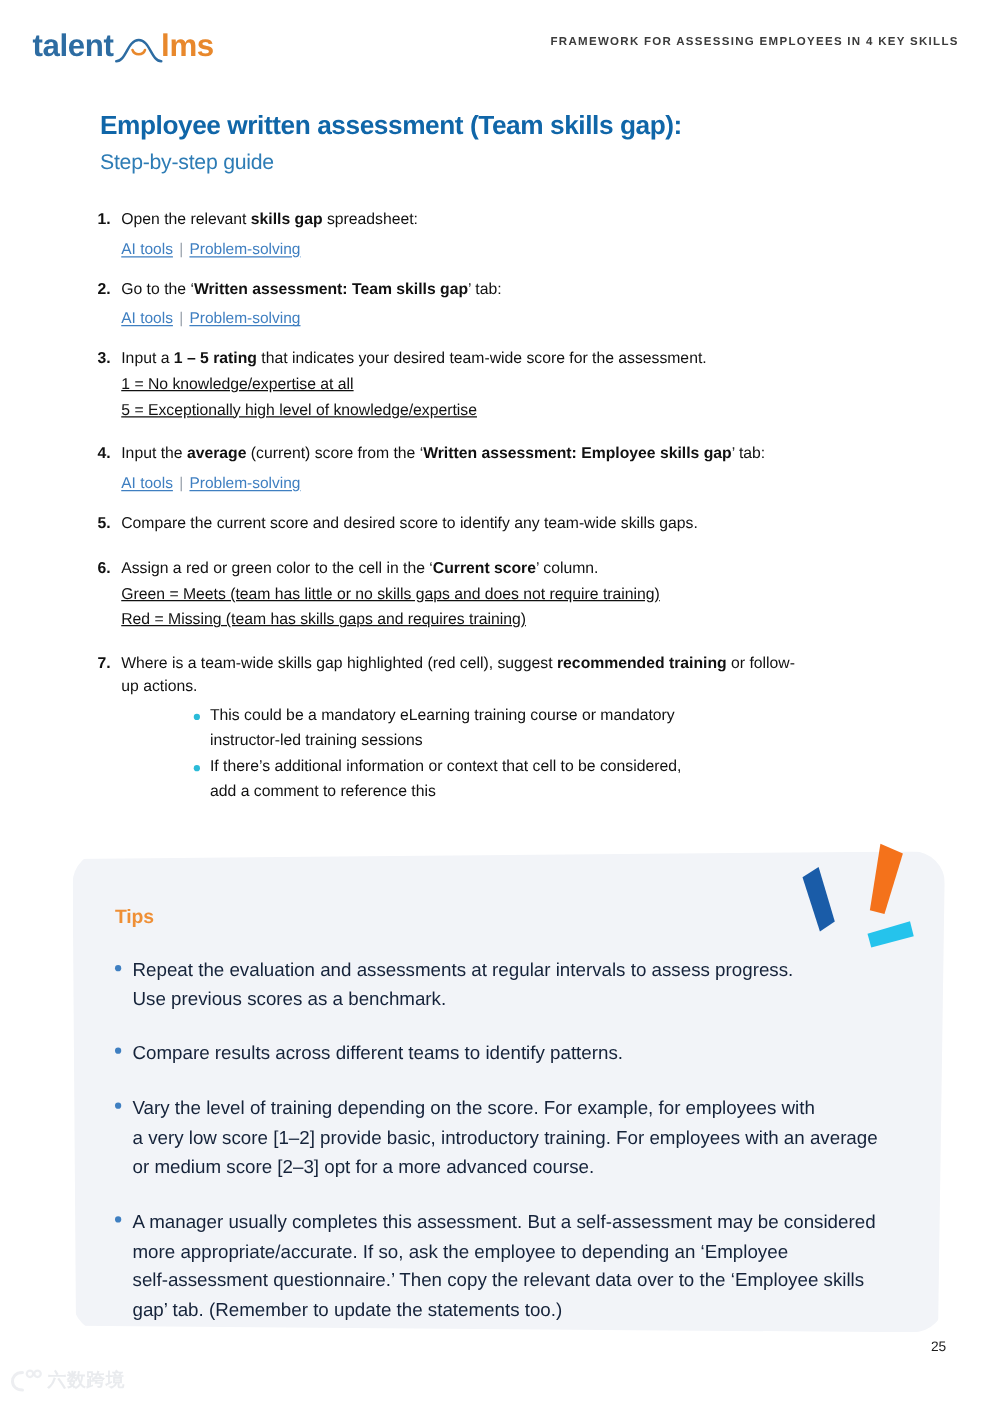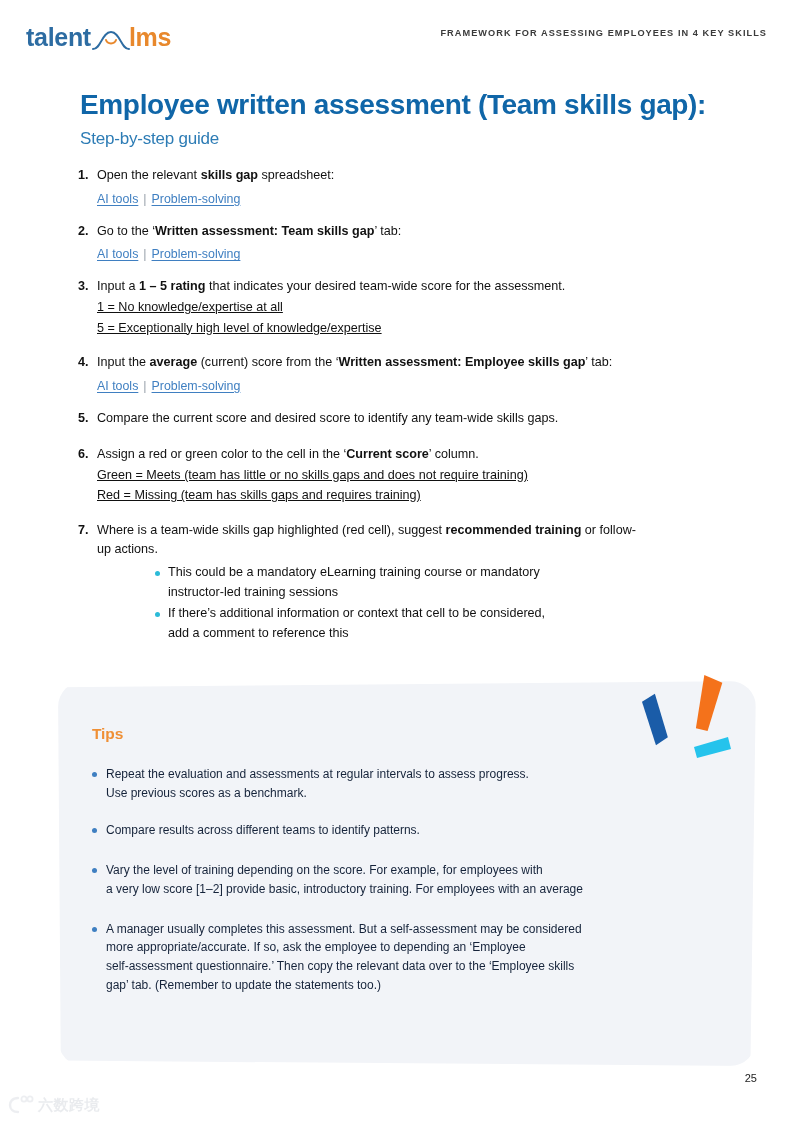--- a/index.html
+++ b/index.html
@@ -65,21 +65,21 @@
   }
 
   
   .title-block {
     position: absolute;
     left: 80px;
     top: 88px;
     width: 660px;
   }
   .doc-title {
-    font-size: 28px;
+    font-size: 21px;
     font-weight: 700;
     color: #1066a8;
     letter-spacing: -0.35px;
     line-height: 1.2;
     margin: 0;
   }
   .doc-subtitle {
     font-size: 17px;
     font-weight: 400;
     color: #2d7cb5;
@@ -179,21 +179,21 @@
     font-size: 15.5px;
     font-weight: 700;
     color: #ef8f35;
     letter-spacing: -0.1px;
     margin: 0 0 22px 0;
   }
   .tips-list {
     margin: 0;
     padding: 0;
     list-style: none;
-    font-size: 12px;
+    font-size: 15px;
     line-height: 1.56;
     color: #15233a;
   }
   .tips-list li {
     position: relative;
     padding-left: 14px;
     margin-bottom: 19px;
   }
   .tips-list li::before {
     content: "";
@@ -336,20 +336,21 @@
       <li>
         <span class="ln">Repeat the evaluation and assessments at regular intervals to assess progress.</span>
         <span class="ln">Use previous scores as a benchmark.</span>
       </li>
       <li style="margin-bottom:21px;">
         <span class="ln">Compare results across different teams to identify patterns.</span>
       </li>
       <li style="margin-bottom:21px;">
         <span class="ln">Vary the level of training depending on the score. For example, for employees with</span>
         <span class="ln">a very low score [1–2] provide basic, introductory training. For employees with an average</span>
+        <span class="ln">or medium score [2–3] opt for a more advanced course.</span>
       </li>
       <li style="margin-bottom:0;">
         <span class="ln">A manager usually completes this assessment. But a self-assessment may be considered</span>
         <span class="ln">more appropriate/accurate. If so, ask the employee to depending an ‘Employee</span>
         <span class="ln">self-assessment questionnaire.’ Then copy the relevant data over to the  ‘Employee skills</span>
         <span class="ln">gap’ tab. (Remember to update the statements too.)</span>
       </li>
     </ul>
   </div>
 </div>

